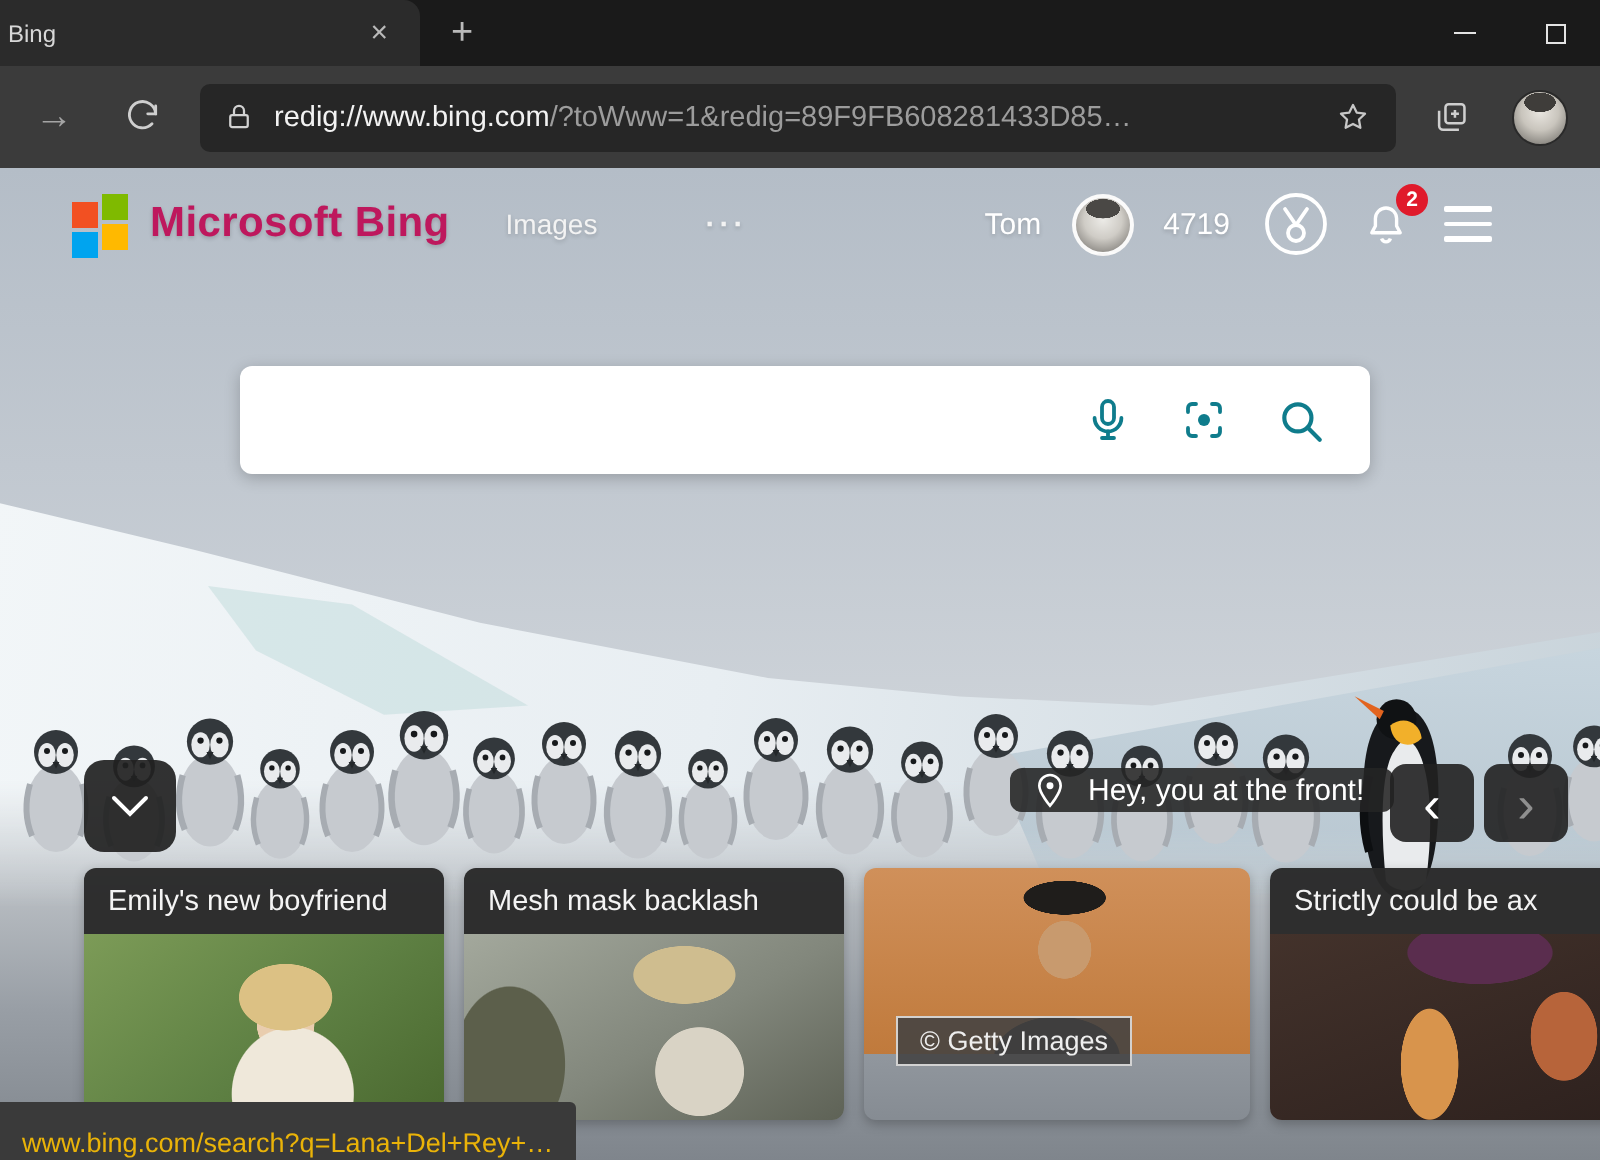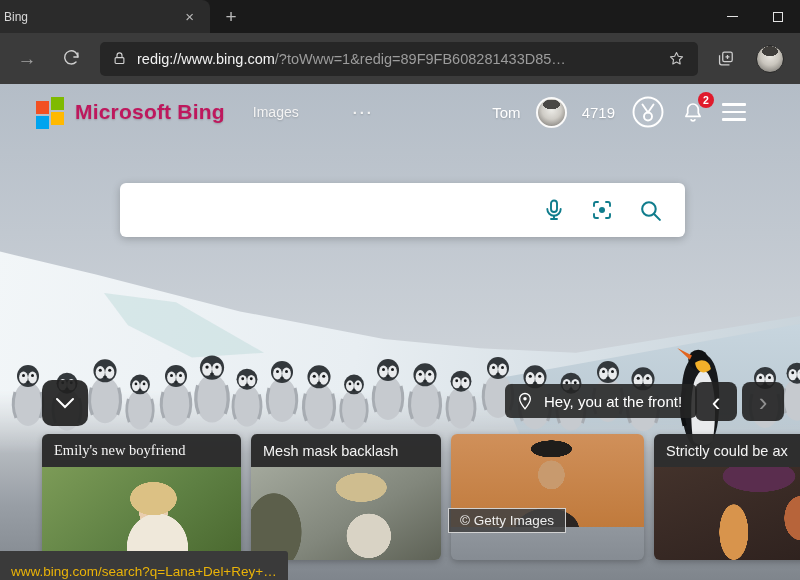--- a/index.html
+++ b/index.html
@@ -99,33 +99,33 @@
   
   .searchbox { position:absolute; top:99px; left:120px; width:565px; height:54px; background:#fff;
                border-radius:6px; box-shadow:0 2px 8px rgba(0,0,0,.22);
                display:flex; align-items:center; padding:0 18px 0 20px; z-index:5; }
   .search-input { flex:1; border:none; outline:none; font-size:16px; color:#222; background:transparent; height:100%; }
   .sicon { display:flex; align-items:center; justify-content:center; padding:4px; margin-left:16px; }
 
   
   .collapse-btn { position:absolute; top:296px; left:42px; width:46px; height:46px; border-radius:10px;
                   background:rgba(33,33,33,.92); display:flex; align-items:center; justify-content:center; z-index:6; }
-  .hero-caption { position:absolute; top:300px; left:505px; height:34px; border-radius:6px;
+  .hero-caption { position:absolute; top:300px; left:505px; height:22px; border-radius:6px;
                   background:rgba(36,36,36,.88); display:flex; align-items:center; gap:11px;
                   padding:0 15px 0 12px; z-index:6; }
   .hero-caption span { color:#fff; font-size:15px; white-space:nowrap; }
   .car-btn { position:absolute; top:298px; width:42px; height:39px; border-radius:8px;
              background:rgba(33,33,33,.9); color:#fff; font-size:26px; line-height:36px; z-index:6; }
   .car-prev { left:695px; }
   .car-next { left:742px; color:#8f8f8f; }
 
   
   .cards { position:absolute; top:350px; left:42px; display:flex; gap:10px; z-index:7; }
   .card { border-radius:6px; overflow:hidden; box-shadow:0 2px 6px rgba(0,0,0,.25); flex:none; }
-  .card:nth-child(1){ width:199px;font-family:Liberation Serif, serif; } .card:nth-child(2){ width:190px; }
+  .card:nth-child(1){ width:180px; } .card:nth-child(2){ width:190px; }
   .card:nth-child(3){ width:193px; } .card:nth-child(4){ width:210px; }
   .card-title { height:33px; background:rgba(41,41,41,.97); color:#f4f4f4; font-size:14.5px;
                 display:flex; align-items:center; padding:0 12px; white-space:nowrap; overflow:hidden; }
   .card-img { height:93px; }
   .img-1 { background:
       radial-gradient(ellipse 42px 30px at 56% 34%, #dcc184 0 55%, rgba(0,0,0,0) 56%),
       radial-gradient(ellipse 55px 60px at 58% 86%, #efe8da 0 55%, rgba(0,0,0,0) 56%),
       radial-gradient(ellipse 26px 30px at 56% 48%, #e9cdae 0 55%, rgba(0,0,0,0) 56%),
       linear-gradient(140deg,#7c9b57 0%, #5e8043 55%, #4a682f 100%); }
   .img-2 { background:

